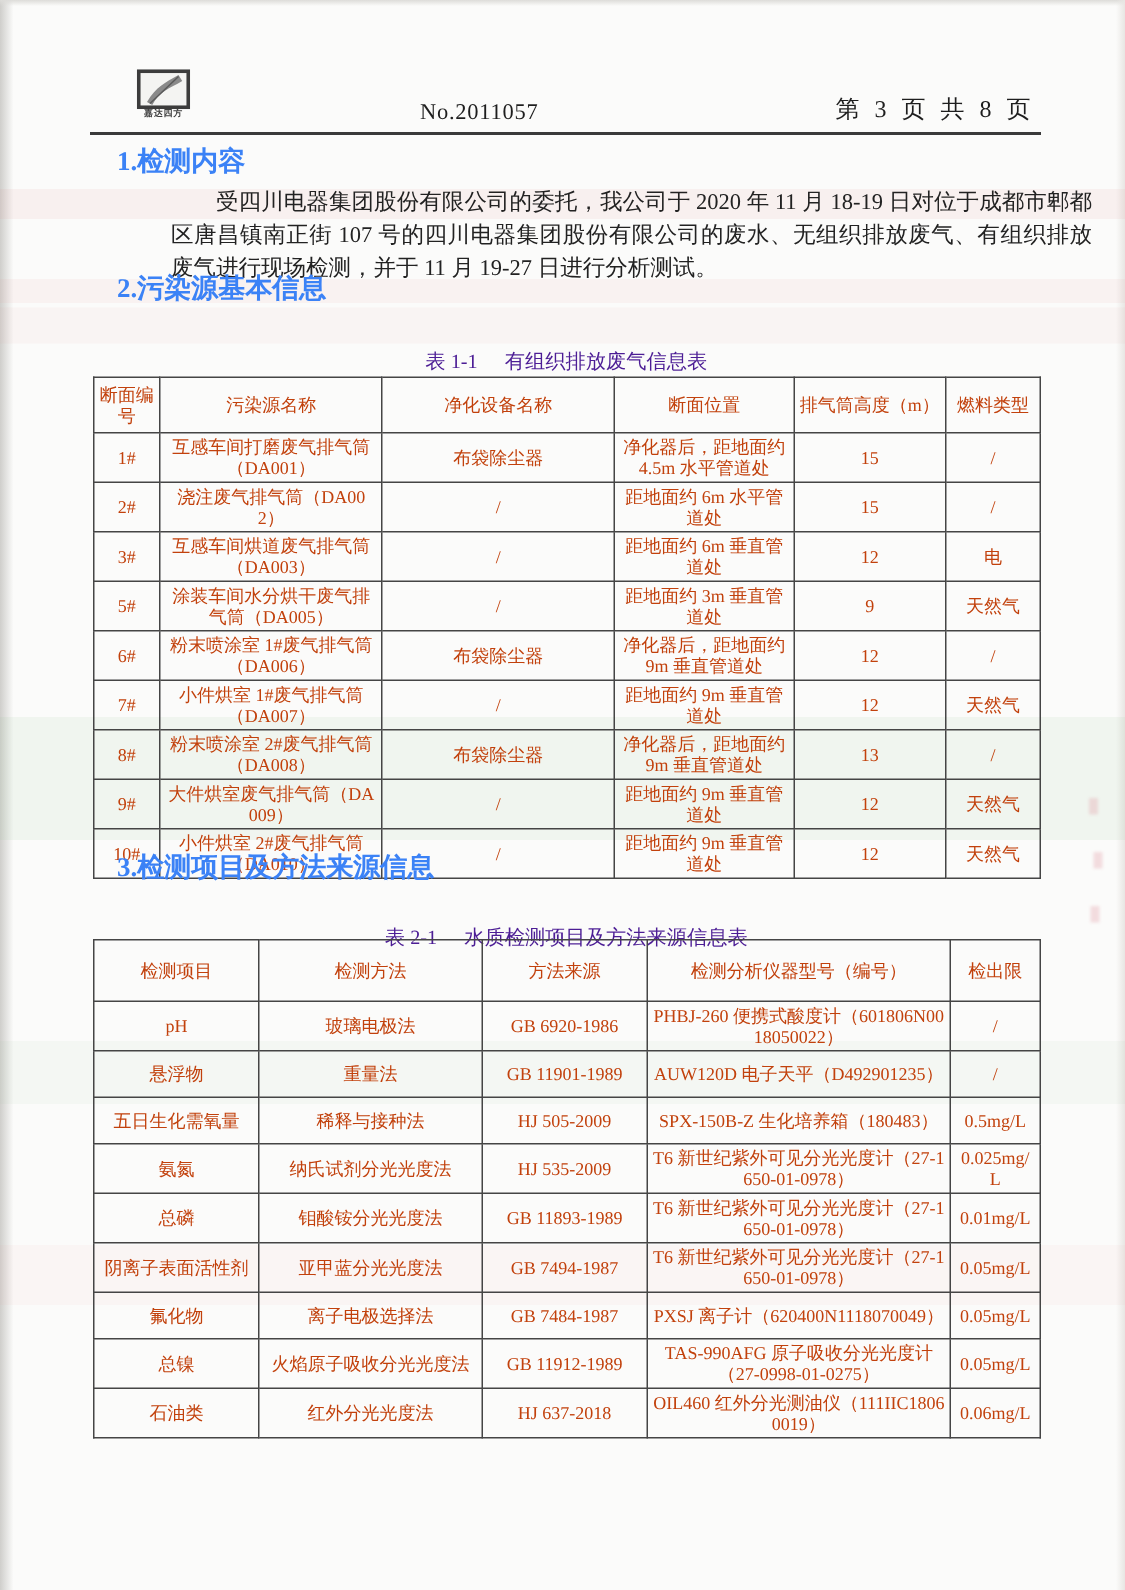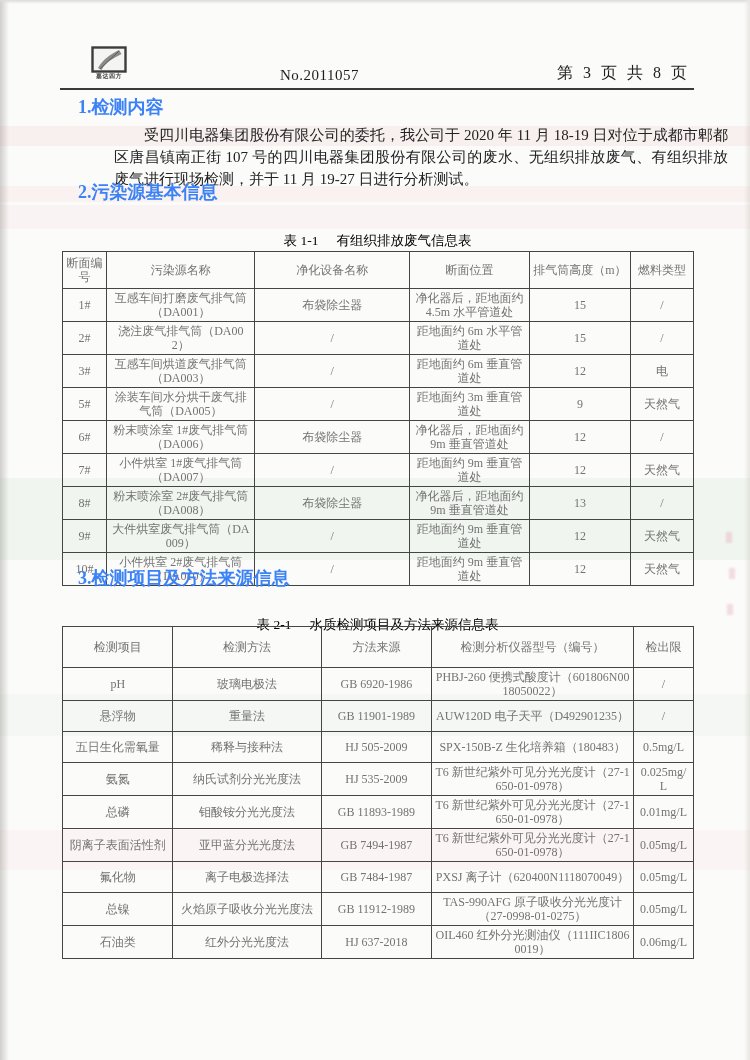--- a/index.html
+++ b/index.html
@@ -43,28 +43,28 @@
 
   
   .sec-title{position:absolute;left:78px;font-size:18px;font-weight:bold;color:#3b82f6;}
   .s1-title{top:95px;}
   .s2-title{top:180px;}
   .s3-title{top:566px;}
   .para{position:absolute;left:78px;top:124px;width:614px;
     font-size:15px;line-height:22px;text-align:justify;text-indent:2em;color:#222;margin-left:36px;}
 
   .tbl-caption{position:absolute;left:62px;width:631px;text-align:center;
-    font-size:13.5px;color:#000000;}
+    font-size:13.5px;color:#4c1d95;}
   .cap1{top:232px;}
   .cap2{top:576px;margin-top:40px;}
   .cap-gap{display:inline-block;width:18px;}
 
   table{border-collapse:collapse;table-layout:fixed;
     position:absolute;left:62px;width:632px;
-    font-size:12px;line-height:14px;color:#737373;}
+    font-size:12px;line-height:14px;color:#c2410c;}
   #table1{top:251px;}
   #table2{top:626px;}
   th,td{border:1.5px solid #454545;text-align:center;vertical-align:middle;
     padding:2px 3px;font-weight:normal;word-break:break-all;}
   thead th{white-space:nowrap;height:32px;}
   #table1 thead th:first-child{white-space:normal;}
   #table1 td{height:28px;}
   #table2 thead th{height:36px;}
   #table2 td{height:26px;}
 </style>

